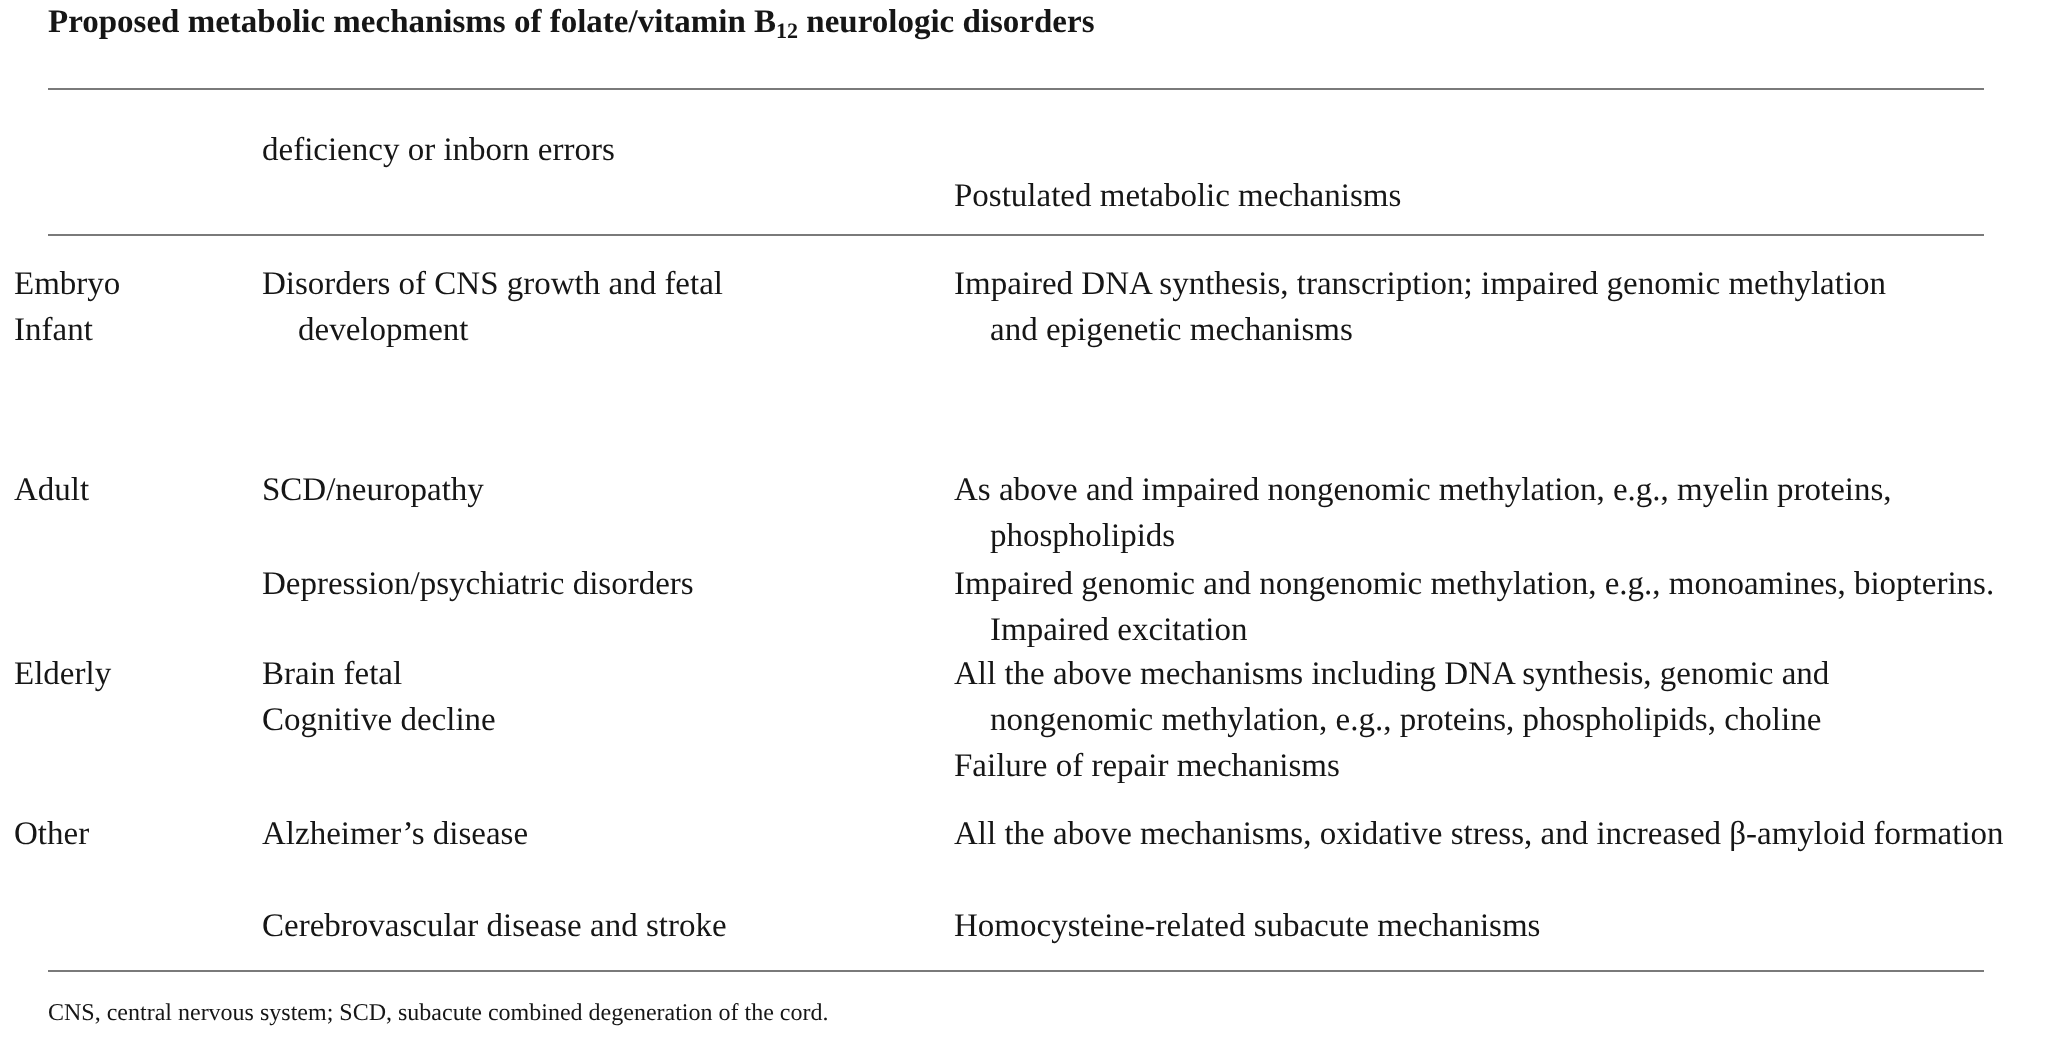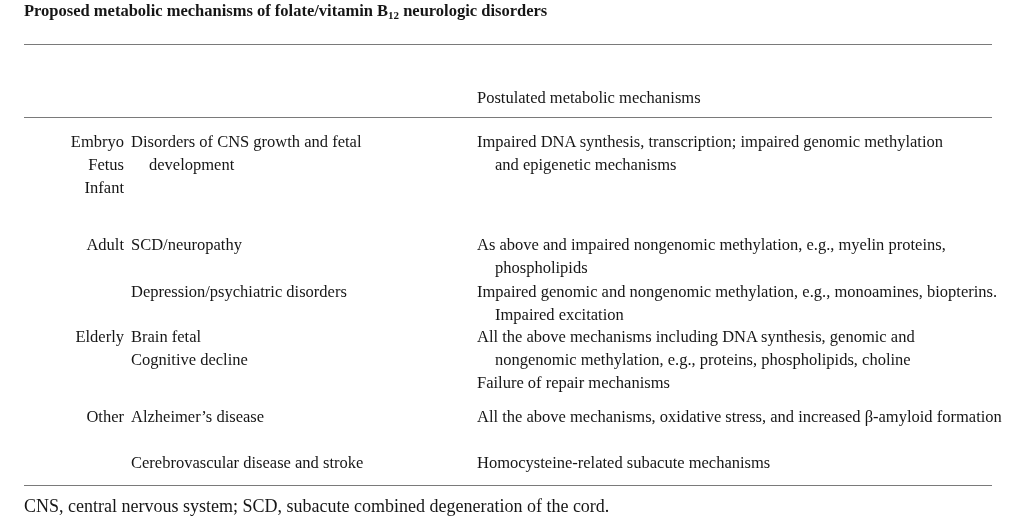--- a/index.html
+++ b/index.html
@@ -15,45 +15,45 @@
       font-weight: bold; font-size: 16.5px; line-height: 22px;
     }
     sub { font-size: 11px; vertical-align: -3px; line-height: 0; }
     .rule { position: absolute; left: 24px; width: 968px; height: 0; border-top: 1.5px solid #7a7a7a; }
     .rule.top { top: 44px; }
     .rule.head { top: 117px; }
     .rule.bottom { top: 485px; }
     .head-c2 { position: absolute; left: 131px; top: 63px; }
     .head-c3 { position: absolute; left: 477px; top: 86px; }
     .cell { position: absolute; }
-    .c1 { left: 24px; width: 100px; text-align: right; }
+    .c1 { left: 7px; width: 100px; }
     .c2 { left: 131px; width: 340px; }
     .c3 { left: 477px; width: 520px; }
     .hang { padding-left: 18px; text-indent: -18px; }
     .line { display: block; }
-    .footnote { position: absolute; left: 24px; top: 495px; font-size: 18px; }
+    .footnote { position: absolute; left: 24px; top: 495px; font-size: 12px; }
   </style>
 </head>
 <body>
 
 <div class="title">
   <span>Proposed metabolic mechanisms of folate/vitamin B</span><sub>12</sub><span> neurologic disorders</span>
 </div>
 
 <div class="rule top"></div>
 
 <div class="head-c2">
+  <span class="line">deficiency or inborn errors</span>
 </div>
 <div class="head-c3">Postulated metabolic mechanisms</div>
 
 <div class="rule head"></div>
 
 <div class="cell c1" style="top:130px">
   <span class="line">Embryo</span>
-  <span class="line">Fetus</span>
   <span class="line">Infant</span>
 </div>
 <div class="cell c2 hang" style="top:130px;width:290px">Disorders of CNS growth and fetal development</div>
 <div class="cell c3 hang" style="top:130px;width:450px">Impaired DNA synthesis, transcription; impaired genomic methylation and epigenetic mechanisms</div>
 
 <div class="cell c1" style="top:233px">Adult</div>
 <div class="cell c2" style="top:233px">SCD/neuropathy</div>
 <div class="cell c3 hang" style="top:233px;width:500px">As above and impaired nongenomic methylation, e.g., myelin proteins, phospholipids</div>
 <div class="cell c2" style="top:280px">Depression/psychiatric disorders</div>
 <div class="cell c3 hang" style="top:280px;width:525px">Impaired genomic and nongenomic methylation, e.g., monoamines, biopterins. Impaired excitation</div>

